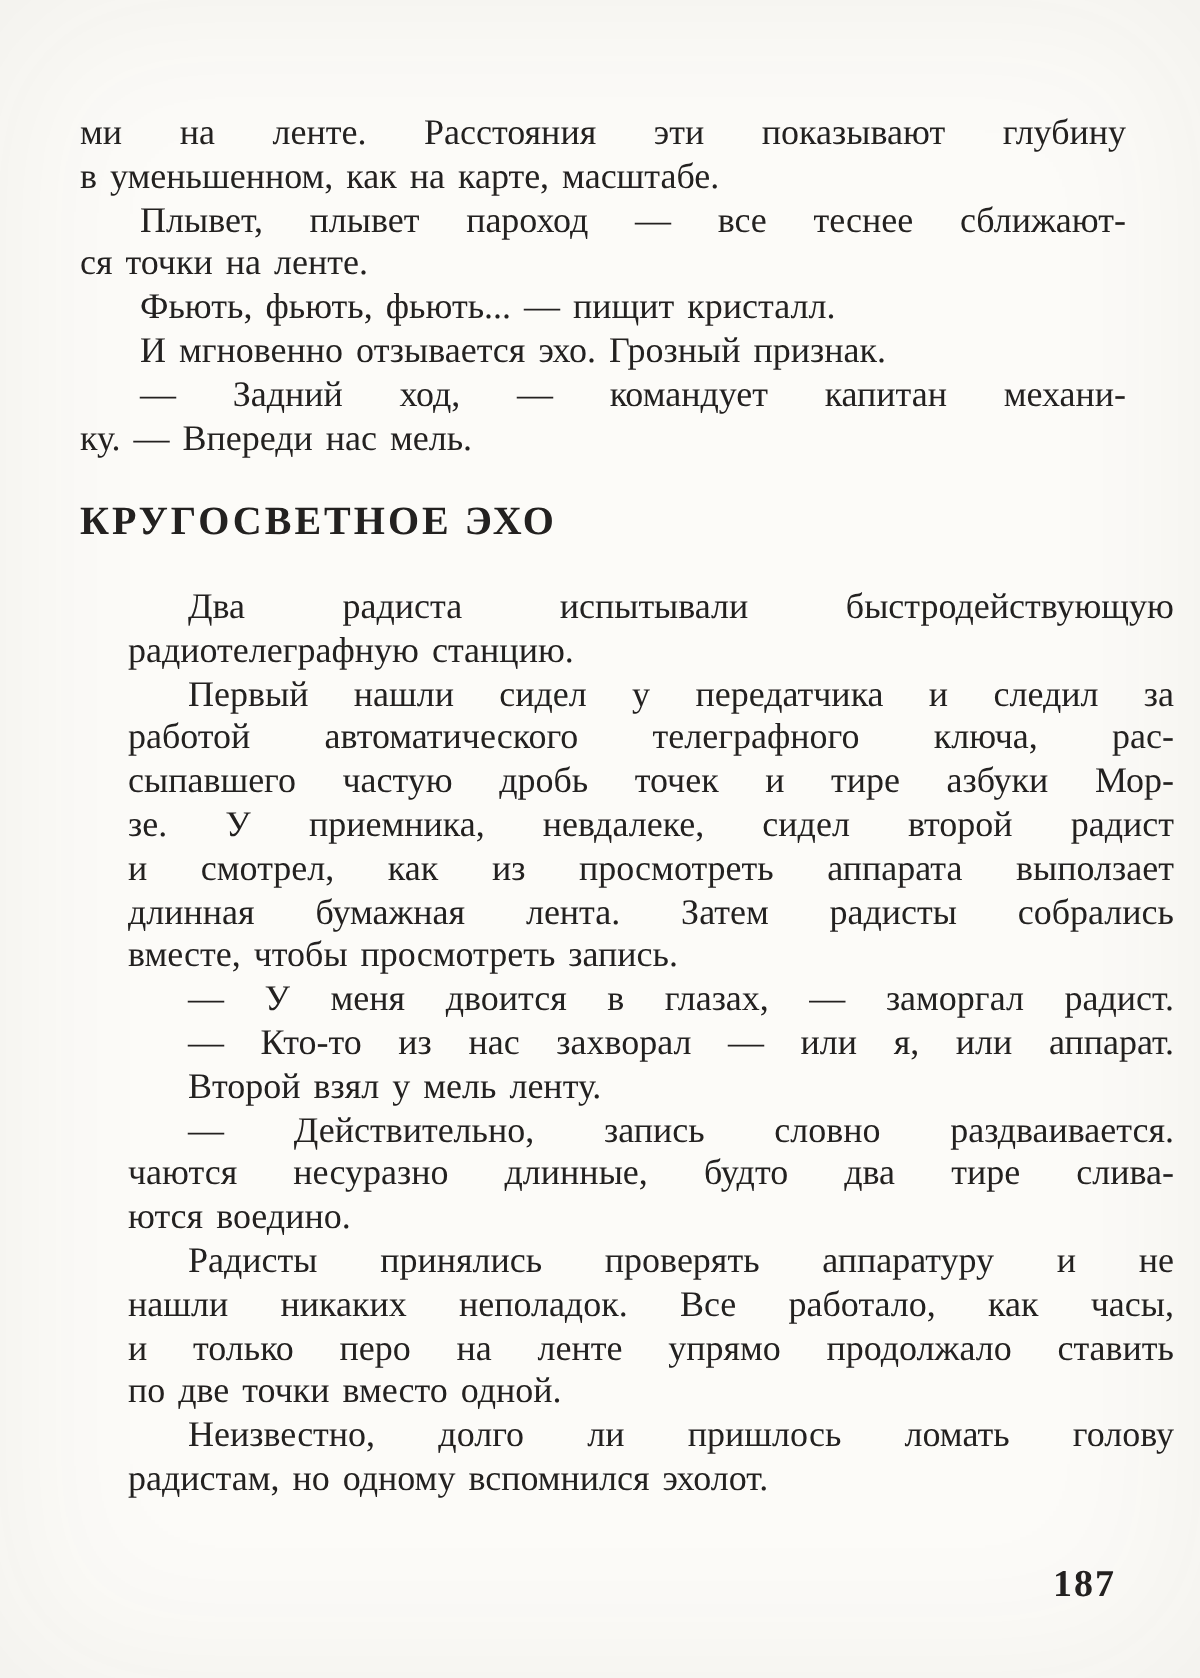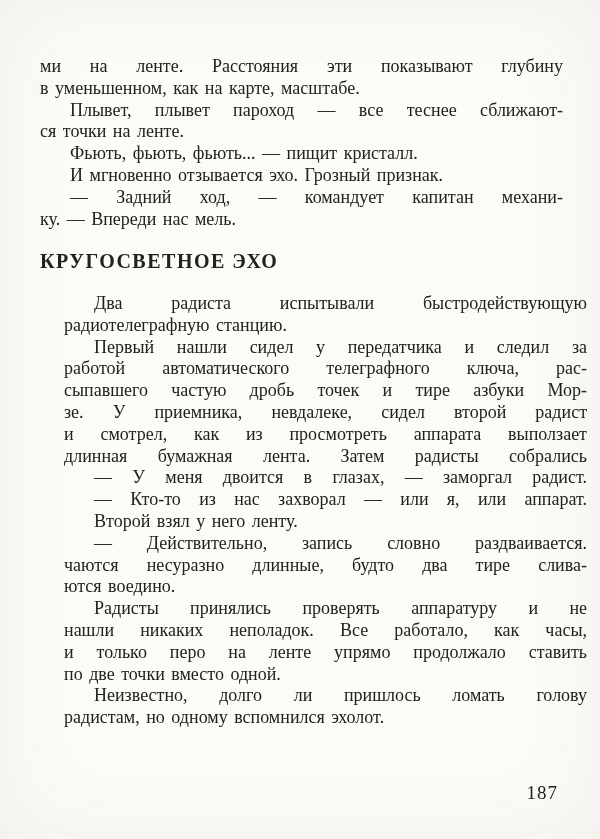--- a/index.html
+++ b/index.html
@@ -27,21 +27,21 @@
   .ind{text-indent:30px;}
   .heading{
     position:absolute;left:40px;width:523px;top:250px;
     font-weight:bold;
     font-size:20px;
     letter-spacing:1.5px;
   }
   .pagenum{
     position:absolute;right:42px;top:782px;
     font-size:19px;
-    font-weight:normal;
+    font-weight:bold;
     letter-spacing:1px;
   }
 </style>
 </head>
 <body>
 
 <div class="page">
 
   <div class="col blockA">
     <div class="line j">ми на ленте. Расстояния эти показывают глубину</div>
@@ -58,23 +58,24 @@
 
   <div class="col blockB">
     <div class="line j ind">Два радиста испытывали быстродействующую</div>
     <div class="line l">радиотелеграфную станцию.</div>
     <div class="line j ind">Первый нашли сидел у передатчика и следил за</div>
     <div class="line j">работой автоматического телеграфного ключа, рас-</div>
     <div class="line j">сыпавшего частую дробь точек и тире азбуки Мор-</div>
     <div class="line j">зе. У приемника, невдалеке, сидел второй радист</div>
     <div class="line j">и смотрел, как из просмотреть аппарата выползает</div>
     <div class="line j">длинная бумажная лента. Затем радисты собрались</div>
+    <div class="line l">вместе, чтобы просмотреть запись.</div>
     <div class="line j ind">— У меня двоится в глазах, — заморгал радист.</div>
     <div class="line j ind">— Кто-то из нас захворал — или я, или аппарат.</div>
-    <div class="line l ind">Второй взял у него ленту.</div>
+    <div class="line l ind">Второй взял у мель ленту.</div>
     <div class="line j ind">— Действительно, запись словно раздваивается.</div>
     <div class="line j">чаются несуразно длинные, будто два тире слива-</div>
     <div class="line l">ются воедино.</div>
     <div class="line j ind">Радисты принялись проверять аппаратуру и не</div>
     <div class="line j">нашли никаких неполадок. Все работало, как часы,</div>
     <div class="line j">и только перо на ленте упрямо продолжало ставить</div>
     <div class="line l">по две точки вместо одной.</div>
     <div class="line j ind">Неизвестно, долго ли пришлось ломать голову</div>
     <div class="line l">радистам, но одному вспомнился эхолот.</div>
   </div>

